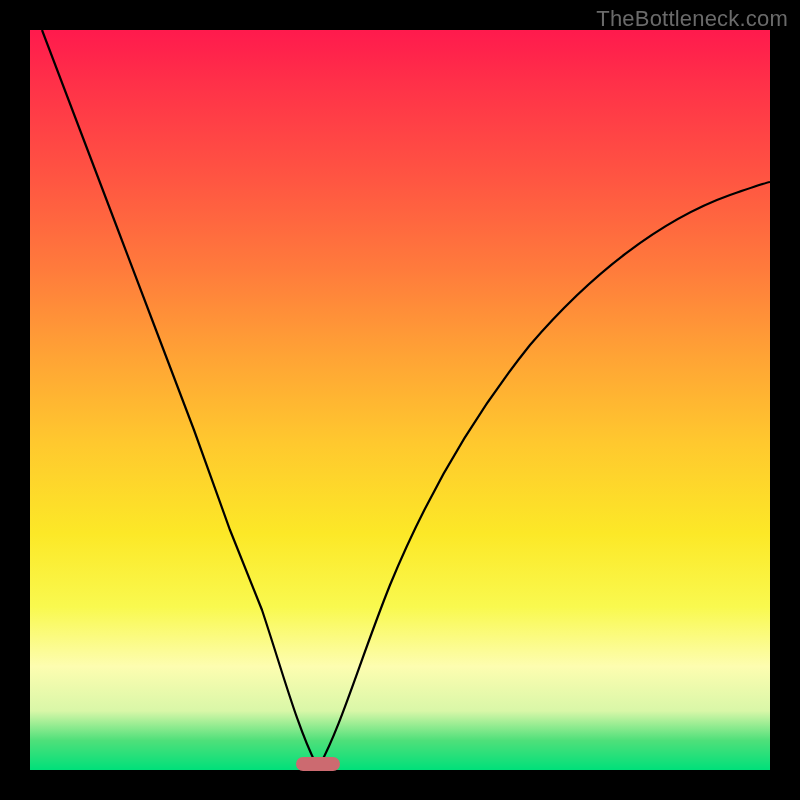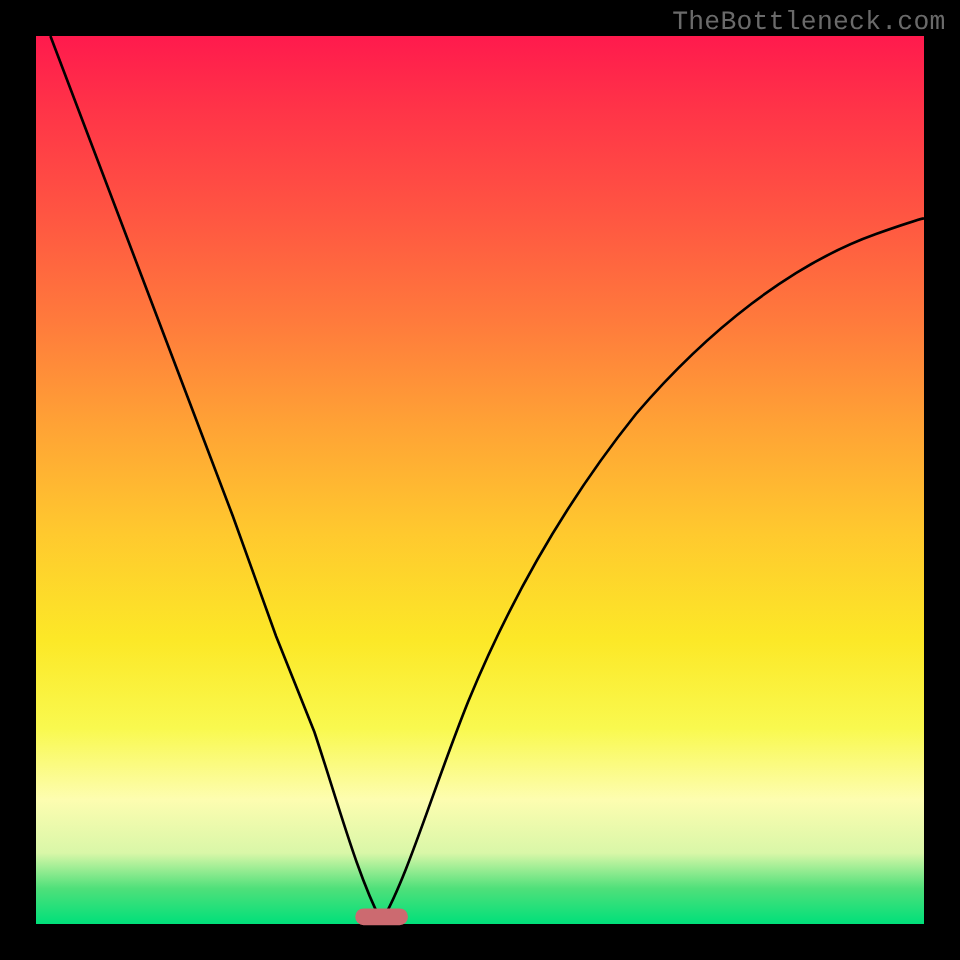--- a/index.html
+++ b/index.html
@@ -27,21 +27,21 @@
       #f9f94f 78%,
       #fdfdb0 86%,
       #d9f7a8 92%,
       #4fe07a 96%,
       #00e07a 100%);
   }
   .watermark {
     position: absolute;
     top: 6px;
     right: 12px;
-    font-family: Liberation Mono, monospace;
+    font-family: Liberation Sans, sans-serif;
     font-size: 22px;
     color: #6a6a6a;
     font-weight: 500;
     letter-spacing: 0.2px;
   }
   svg.curve {
     position: absolute;
     left: 0;
     top: 0;
     width: 740px;

